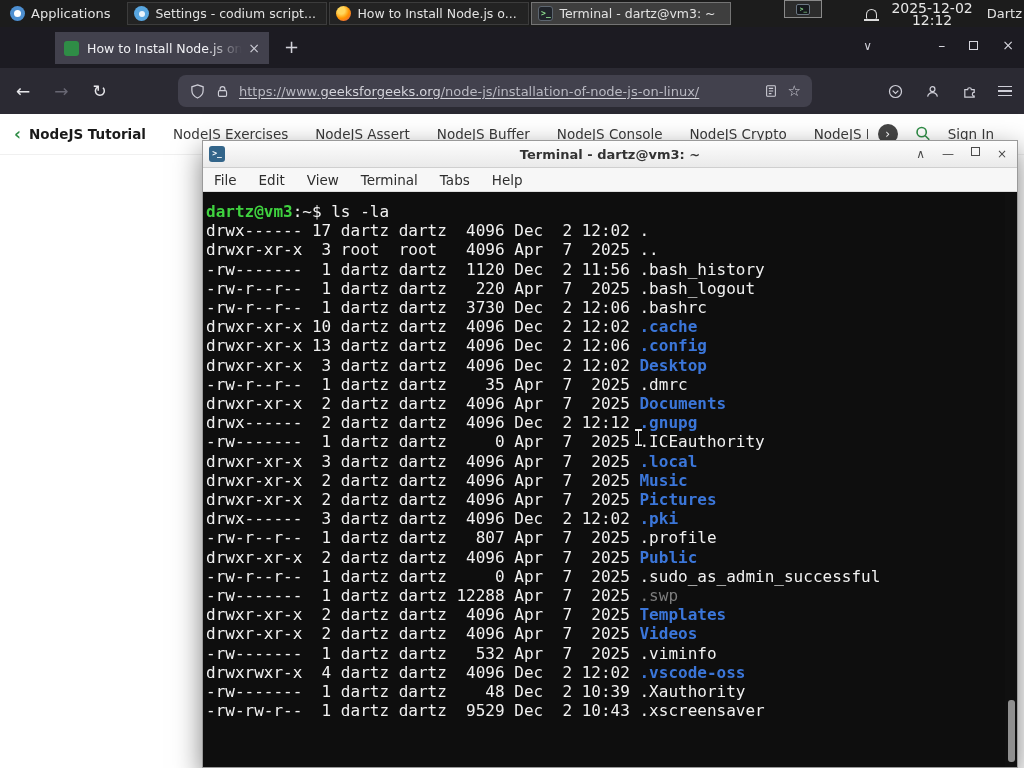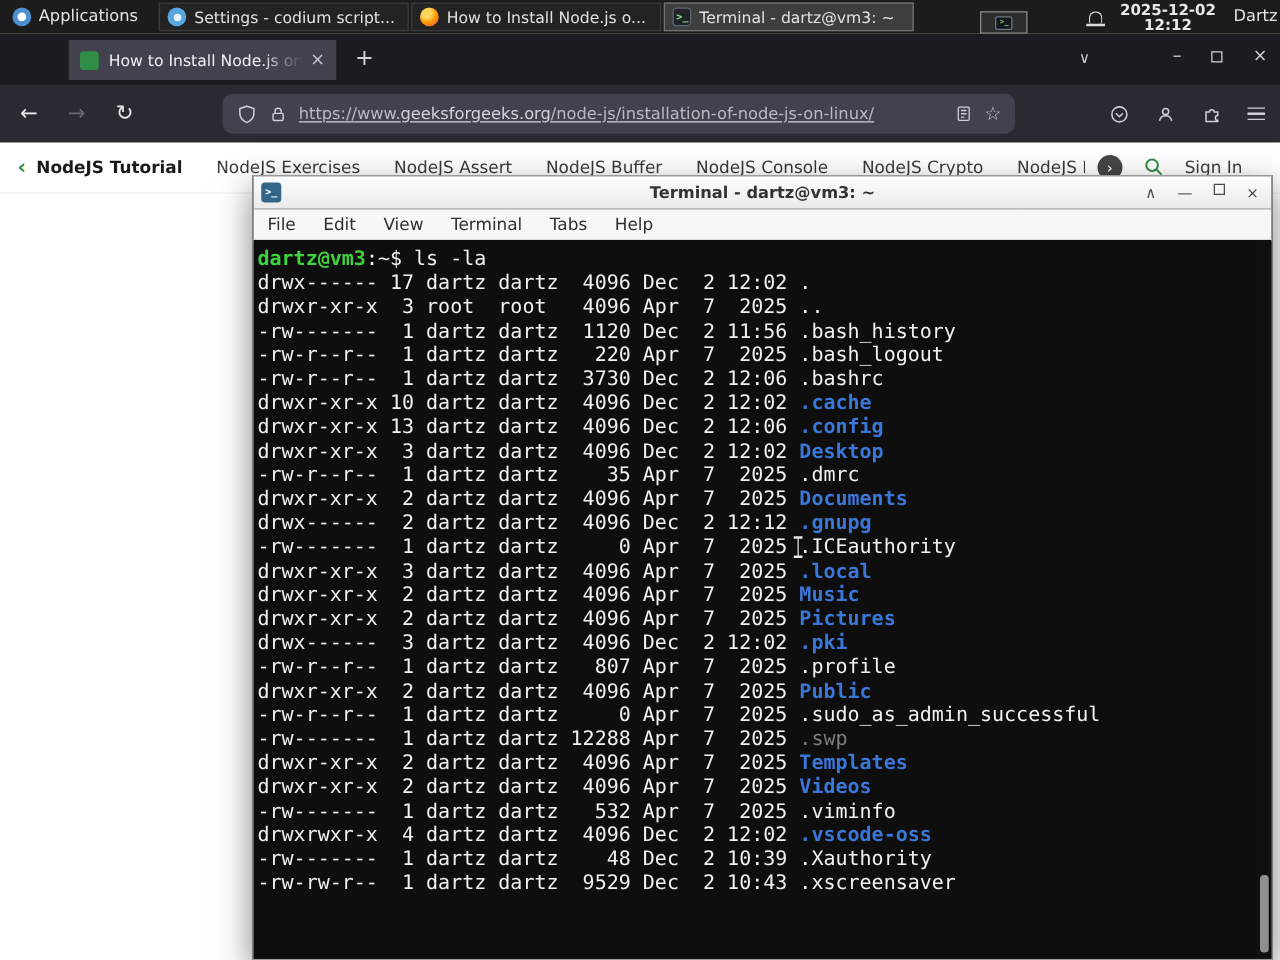--- a/index.html
+++ b/index.html
@@ -2,21 +2,21 @@
 <html><head>
 <meta charset="utf-8">
 <style>
   * { margin:0; padding:0; box-sizing:border-box; }
   html,body { width:1024px; height:768px; overflow:hidden; }
   body { font-family:"DejaVu Sans", "Liberation Sans", sans-serif; }
   .screen { position:relative; width:1024px; height:768px; background:#fff; overflow:hidden; }
 
   
   .taskbar { position:absolute; top:0; left:0; width:1024px; height:27px; background:#1c1c1c;
-             display:flex; align-items:flex-end; color:#e3e3e3; font-size:13px; z-index:40; }
+             display:flex; align-items:flex-start; color:#e3e3e3; font-size:13px; z-index:40; }
   .tb-app { display:flex; align-items:center; gap:6px; padding:0 10px; height:100%; cursor:default; }
   .app-icon { width:15px; height:15px; border-radius:50%; background:#4d8fd1; position:relative; display:inline-block; }
   .app-icon::after { content:""; position:absolute; left:4px; top:4px; width:7px; height:7px; border-radius:50%; background:#fff; }
   .tb-windows { display:flex; height:100%; align-items:center; margin-left:6px; }
   .tb-win { width:200px; height:23px; margin:0 1px; border:1px solid #3c3c3c; background:#232323;
             display:flex; align-items:center; gap:6px; padding:0 6px; font-size:12.5px; color:#e2e2e2;
             overflow:hidden; white-space:nowrap; }
   .tb-win.active { background:#3e3e3e; border-color:#747474; }
   .tb-label { overflow:hidden; white-space:nowrap; }
   .tb-ic { flex:0 0 auto; width:15px; height:15px; display:inline-flex; align-items:center; justify-content:center; }
@@ -25,21 +25,21 @@
   .ic-settings::after { content:""; position:absolute; left:4.5px; top:4.5px; width:6px; height:6px; border-radius:50%; background:#eaf4fc; }
   .ic-terminal { background:#20242a; border:1px solid #5d6670; border-radius:3px; color:#8fe08f;
                  font:bold 8px/1 "DejaVu Sans Mono", monospace; }
   .tb-pager { margin-left:52px; width:38px; height:18px; border:1px solid #8a8a8a; background:#2c2c2c;
               display:flex; align-items:center; justify-content:center; }
   .pager-mini { width:14px; height:11px; background:#15181c; border:1px solid #6b7682; border-radius:2px;
                 color:#8fe08f; font:bold 6px/1 "DejaVu Sans Mono", monospace; display:flex; align-items:center; justify-content:center; }
   .tb-right { margin-left:auto; display:flex; align-items:center; gap:14px; height:100%; padding-right:2px; }
   .bell { width:11px; height:10px; border:1.5px solid #dcdcdc; border-bottom:none; border-radius:6px 6px 2px 2px; position:relative; display:inline-block; }
   .bell::after { content:""; position:absolute; left:-3px; right:-3px; bottom:-2px; height:1.5px; background:#dcdcdc; }
-  .clock { text-align:center; font-size:12px; line-height:12px; color:#e8e8e8;font-weight:bold; }
+  .clock { text-align:center; font-size:14px; line-height:12px; color:#e8e8e8; }
   .tb-user { font-size:13px; white-space:nowrap; }
 
   
   .tabbar { position:absolute; top:27px; left:0; width:1024px; height:41px; background:#1c1b22; z-index:10; }
   .tab { position:absolute; left:55px; top:5px; width:214px; height:32px; background:#42414d; border-radius:0;
          display:flex; align-items:center; padding:0 9px; color:#f0f0f4; font-size:12.5px; }
   .favicon { width:15px; height:15px; border-radius:3px; background:#2f8d46; margin-right:8px; flex:0 0 auto; }
   .tab-title { flex:1; overflow:hidden; white-space:nowrap;
                -webkit-mask-image:linear-gradient(90deg,#000 78%,transparent); mask-image:linear-gradient(90deg,#000 78%,transparent); }
   .tab-close { color:#c9c9d2; font-size:14px; padding-left:6px; }
@@ -79,21 +79,21 @@
              border:1px solid #9a9a9a; box-shadow:0 10px 26px rgba(0,0,0,.5); z-index:20; }
   .t-titlebar { height:27px; background:linear-gradient(#fdfdfd,#eaeaea); border-bottom:1px solid #cfcfcf;
                 position:relative; display:flex; align-items:center; }
   .t-title { position:absolute; left:0; right:0; text-align:center; font-size:13px; font-weight:bold; color:#333; }
   .t-icon { margin-left:6px; width:16px; height:16px; background:#33658a; border-radius:3px; color:#fff;
             font:bold 8px/1 "DejaVu Sans Mono", monospace; display:flex; align-items:center; justify-content:center; z-index:1; }
   .t-buttons { position:absolute; right:10px; display:flex; gap:17px; color:#4a4a4a; font-size:12px; }
   .t-menubar { height:24px; background:#f7f7f7; border-bottom:1px solid #ddd; display:flex; align-items:center;
                font-size:13.5px; color:#2e2e2e; }
   .t-menu-item { padding:0 11px; }
-  .term-body { position:absolute; top:52px; left:0; right:0; bottom:0; background:#0e0e0e; overflow:hidden; padding:4px 0 0 3px; }
+  .term-body { position:absolute; top:52px; left:0; right:0; bottom:0; background:#0e0e0e; overflow:hidden; padding:9px 0 0 3px; }
   .term-line { white-space:pre; font:16px/19.2px "DejaVu Sans Mono", "Liberation Mono", monospace; color:#f1f1f1; }
   .t-user { color:#3fd23f; font-weight:bold; }
   .n-dir { color:#3b76d9; font-weight:bold; }
   .n-file { color:#f1f1f1; }
   .n-dim { color:#7d7d7d; }
   .term-scroll { position:absolute; right:0; top:52px; bottom:0; width:12px; background:#101010; }
   .term-thumb { position:absolute; right:2px; bottom:5px; width:7px; height:62px; background:#8f8f8f; border-radius:3px; }
 
   
   .ibeam { position:absolute; left:634px; top:429px; width:9px; height:17px; z-index:50; filter:drop-shadow(0 0 1px #000); }

